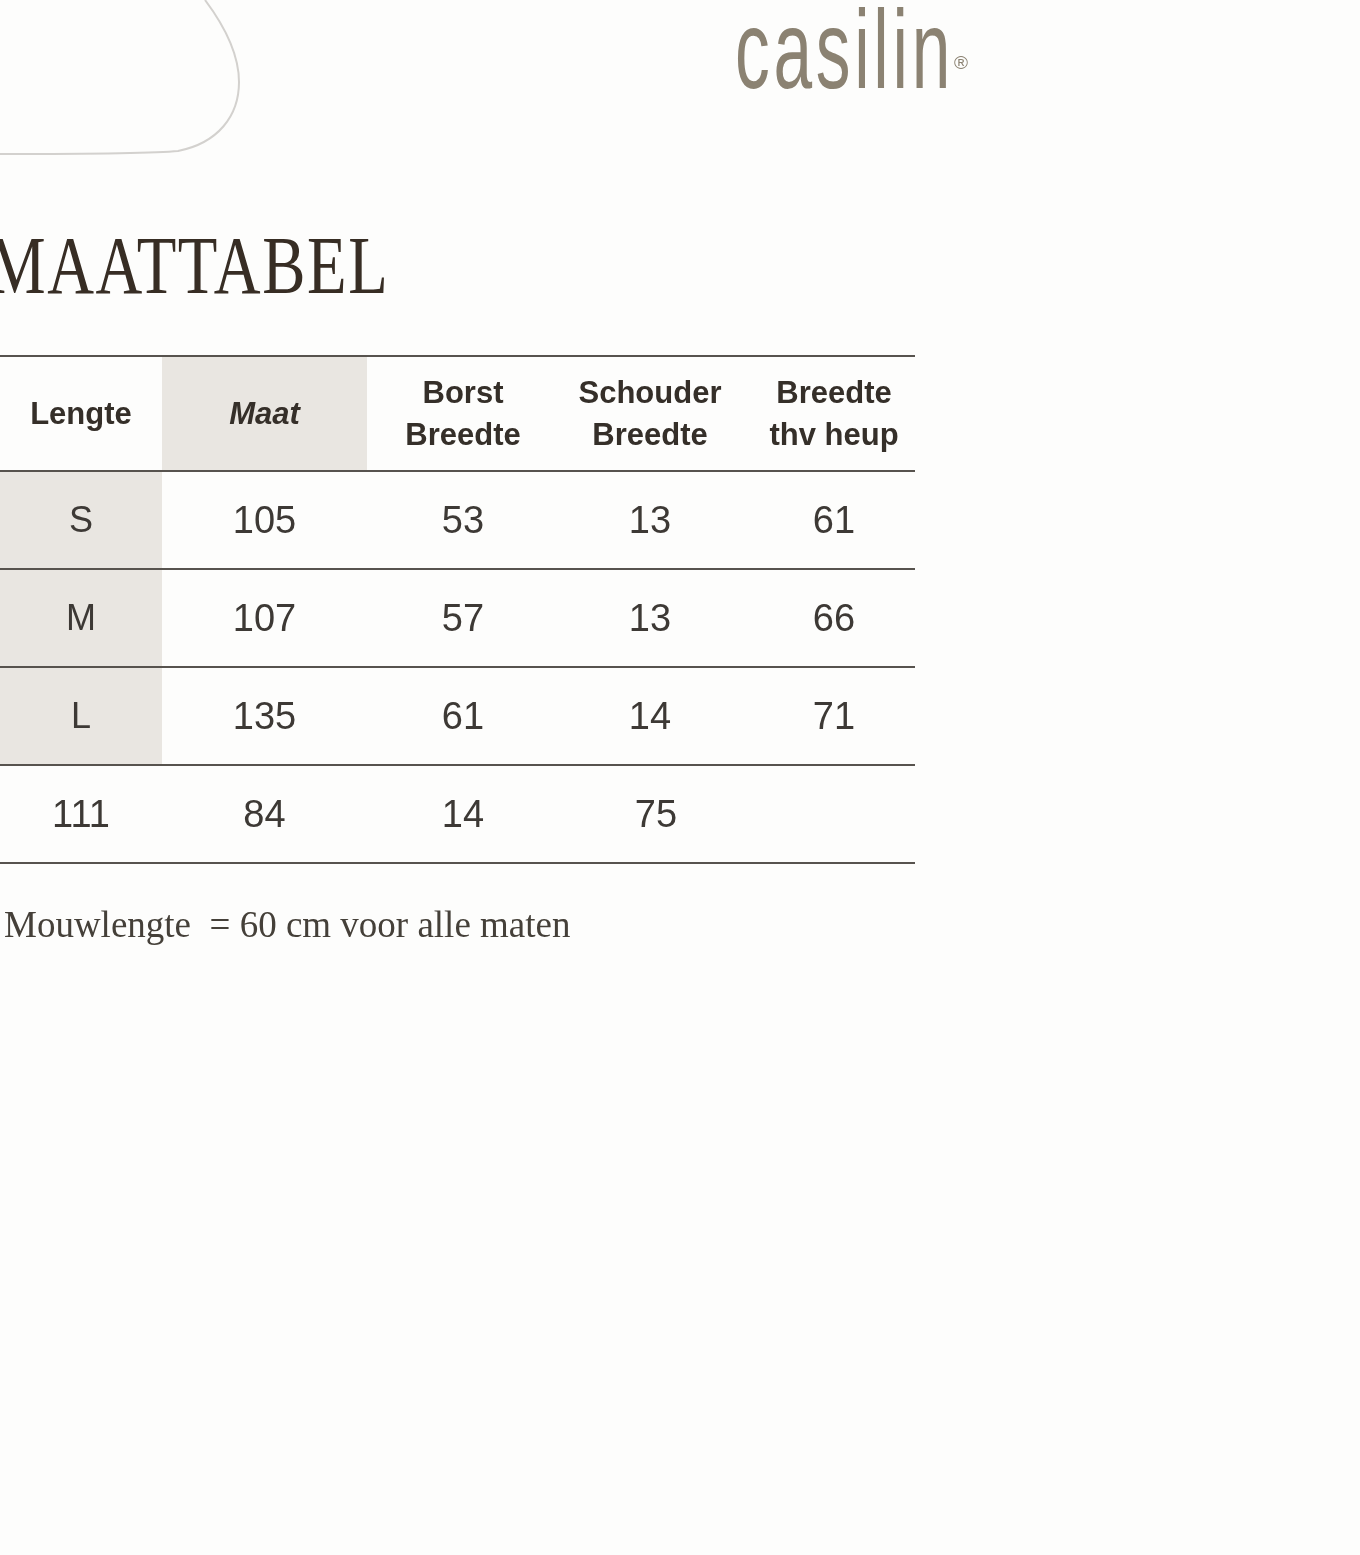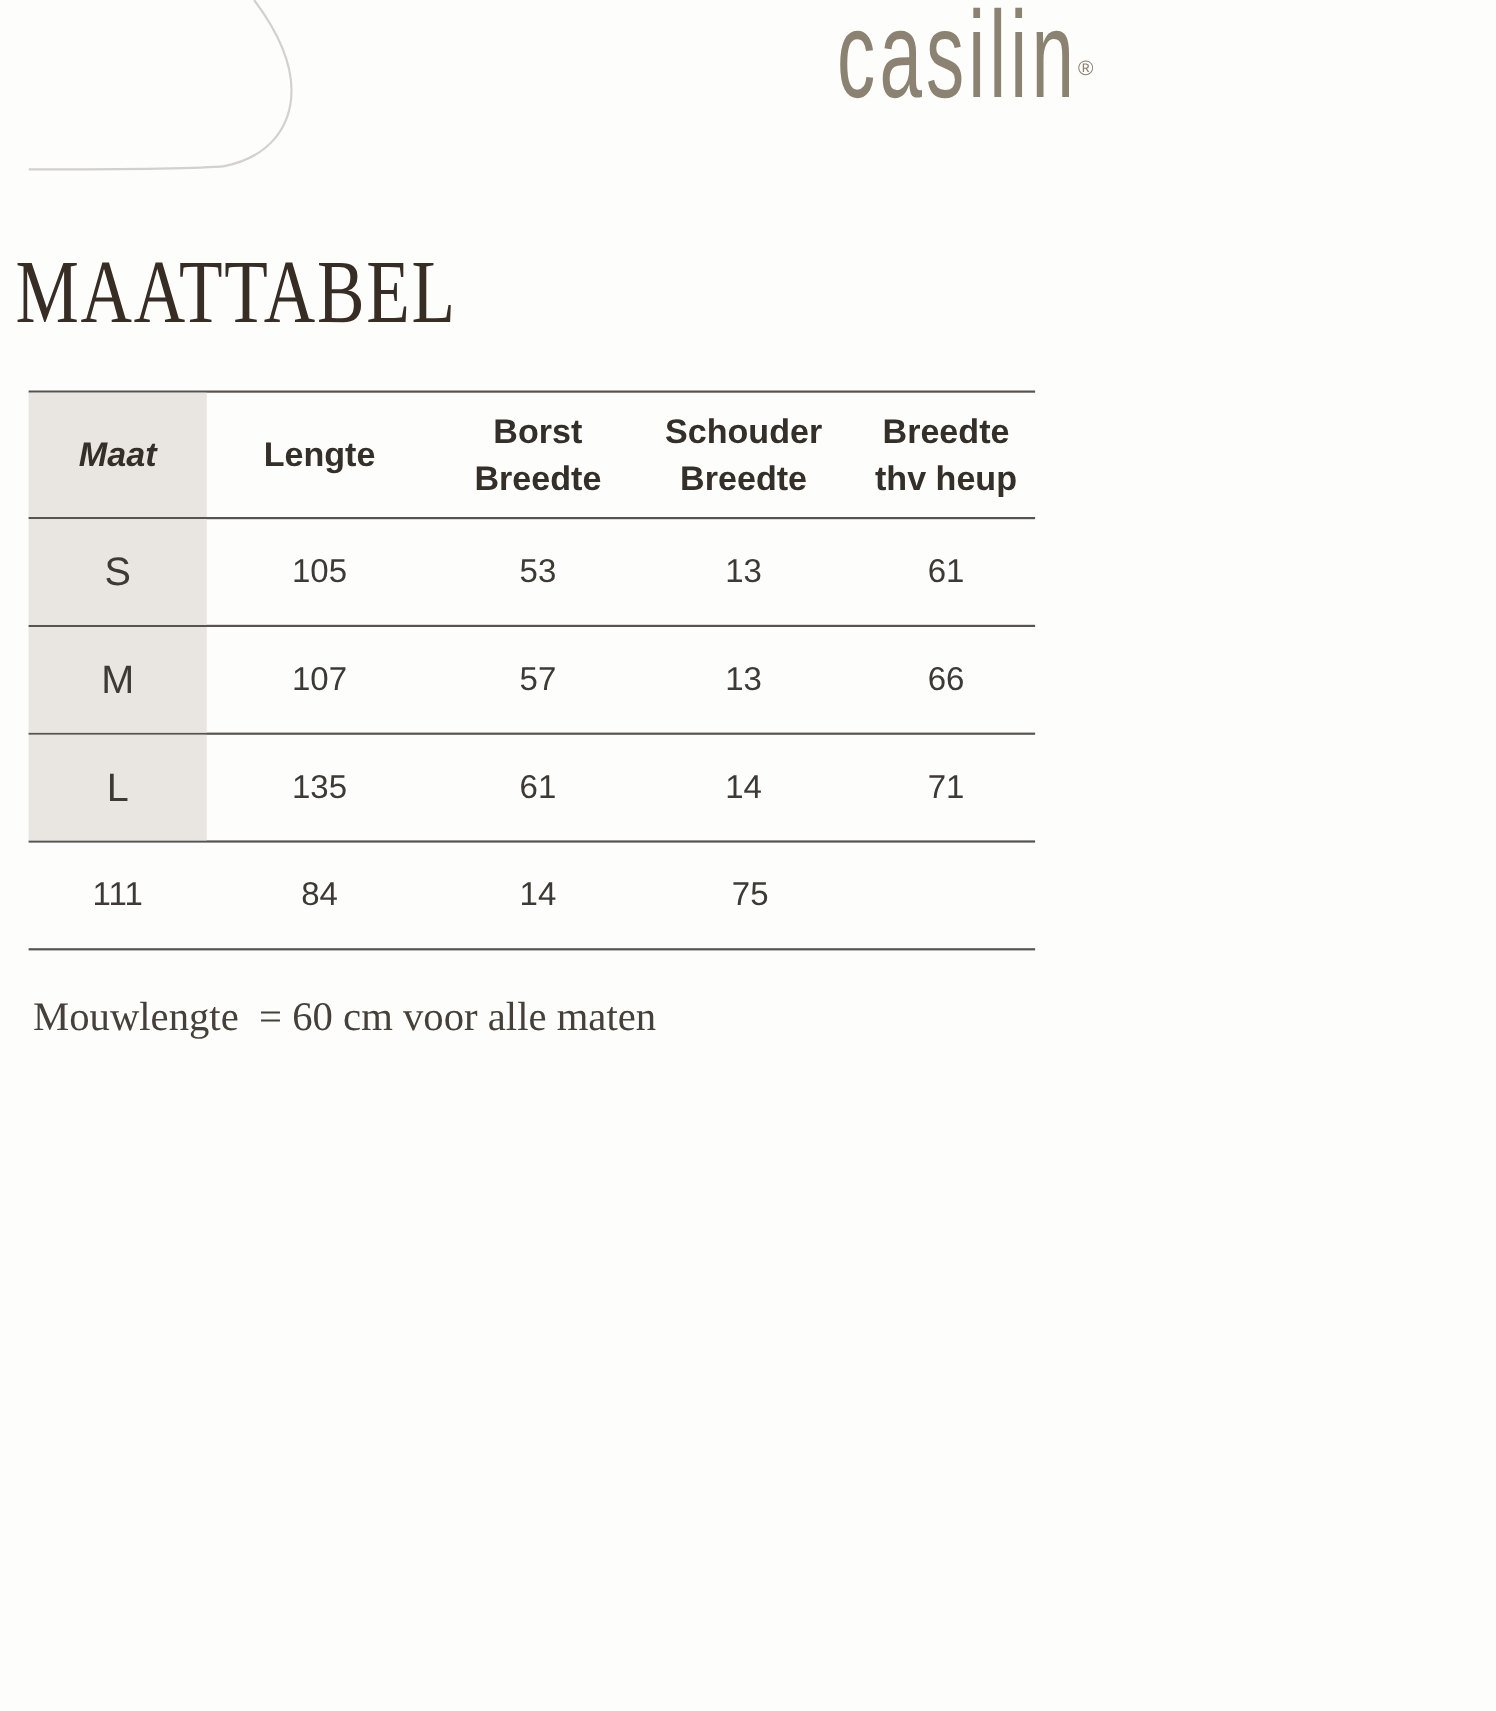--- a/index.html
+++ b/index.html
@@ -3,21 +3,21 @@
 <meta charset="utf-8">
 <style>
   html,body{margin:0;padding:0;}
   body{
     width:1360px;height:1555px;
     background:#fdfdfc;
     font-family:"Liberation Sans", sans-serif;
     position:relative;
     overflow:hidden;
   }
-  .page{position:absolute;inset:0;margin-left:26px;}
+  .page{position:absolute;inset:0;}
 
   
   .curve{position:absolute;left:0;top:0;}
 
   
   .logo-wrap{position:absolute;left:735px;top:0;height:100px;}
   .logo-text{
     display:inline-block;
     font-size:112px;line-height:100px;
     font-weight:400;
@@ -61,21 +61,21 @@
     display:flex;align-items:center;justify-content:center;
     color:#3d3935;
   }
   .cell.c0{background:#e9e6e1;}
   .cell.c4{padding-left:12px;}
   .head .cell{
     font-weight:700;font-size:31px;color:#352f29;
     flex-direction:column;line-height:42px;text-align:center;
   }
   .head .cell.c0{font-style:italic;}
-  .data .cell{font-size:30px;font-weight:400;}
+  .data .cell{font-size:38px;font-weight:400;}
   .data .cell.c0{font-size:36px;}
 
   
   .footnote{
     position:absolute;left:4px;top:903px;margin:0;
     font-family:"Liberation Serif", serif;
     font-size:37px;color:#454039;
     white-space:pre;
     text-align:right;
   }
@@ -92,25 +92,25 @@
   <div class="logo-wrap">
     <span class="logo-text">casilin</span>
     <span class="logo-reg">®</span>
   </div>
 
   <h1 class="title">MAATTABEL</h1>
 
   <div class="table">
 
     <div class="row head">
+      <div class="cell c1">
+        <span>Lengte</span>
+      </div>
       <div class="cell c0">
         <span>Maat</span>
-      </div>
-      <div class="cell c1">
-        <span>Lengte</span>
       </div>
       <div class="cell c2">
         <span>Borst</span>
         <span>Breedte</span>
       </div>
       <div class="cell c3">
         <span>Schouder</span>
         <span>Breedte</span>
       </div>
       <div class="cell c4">

